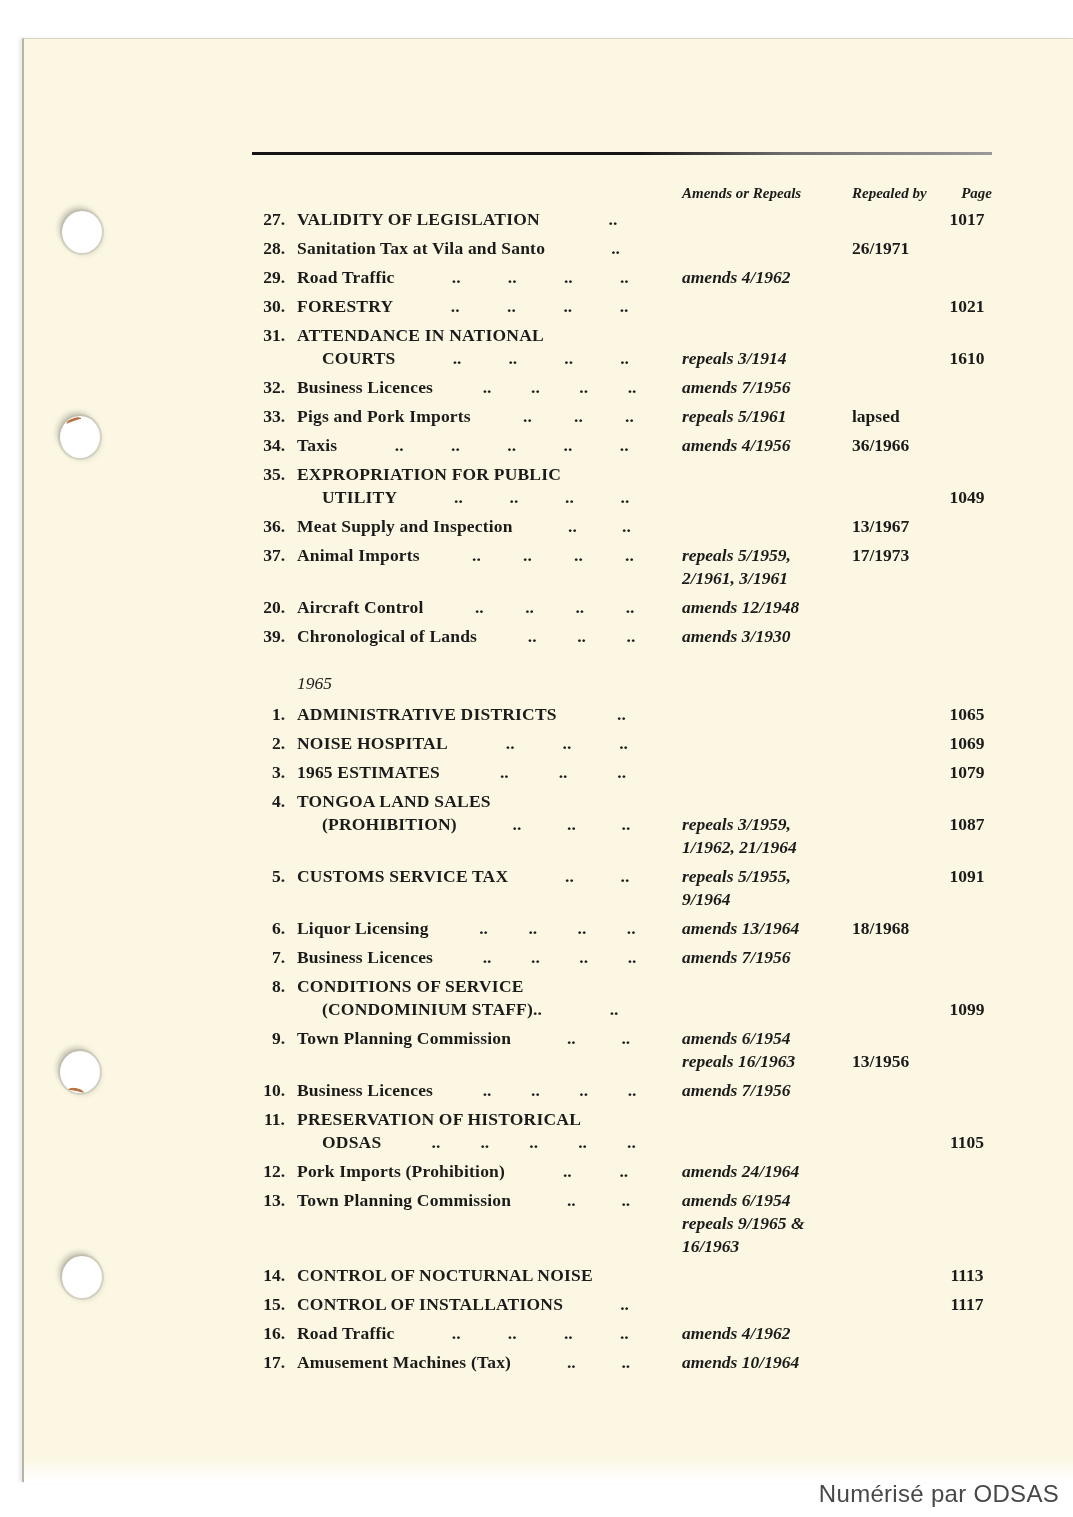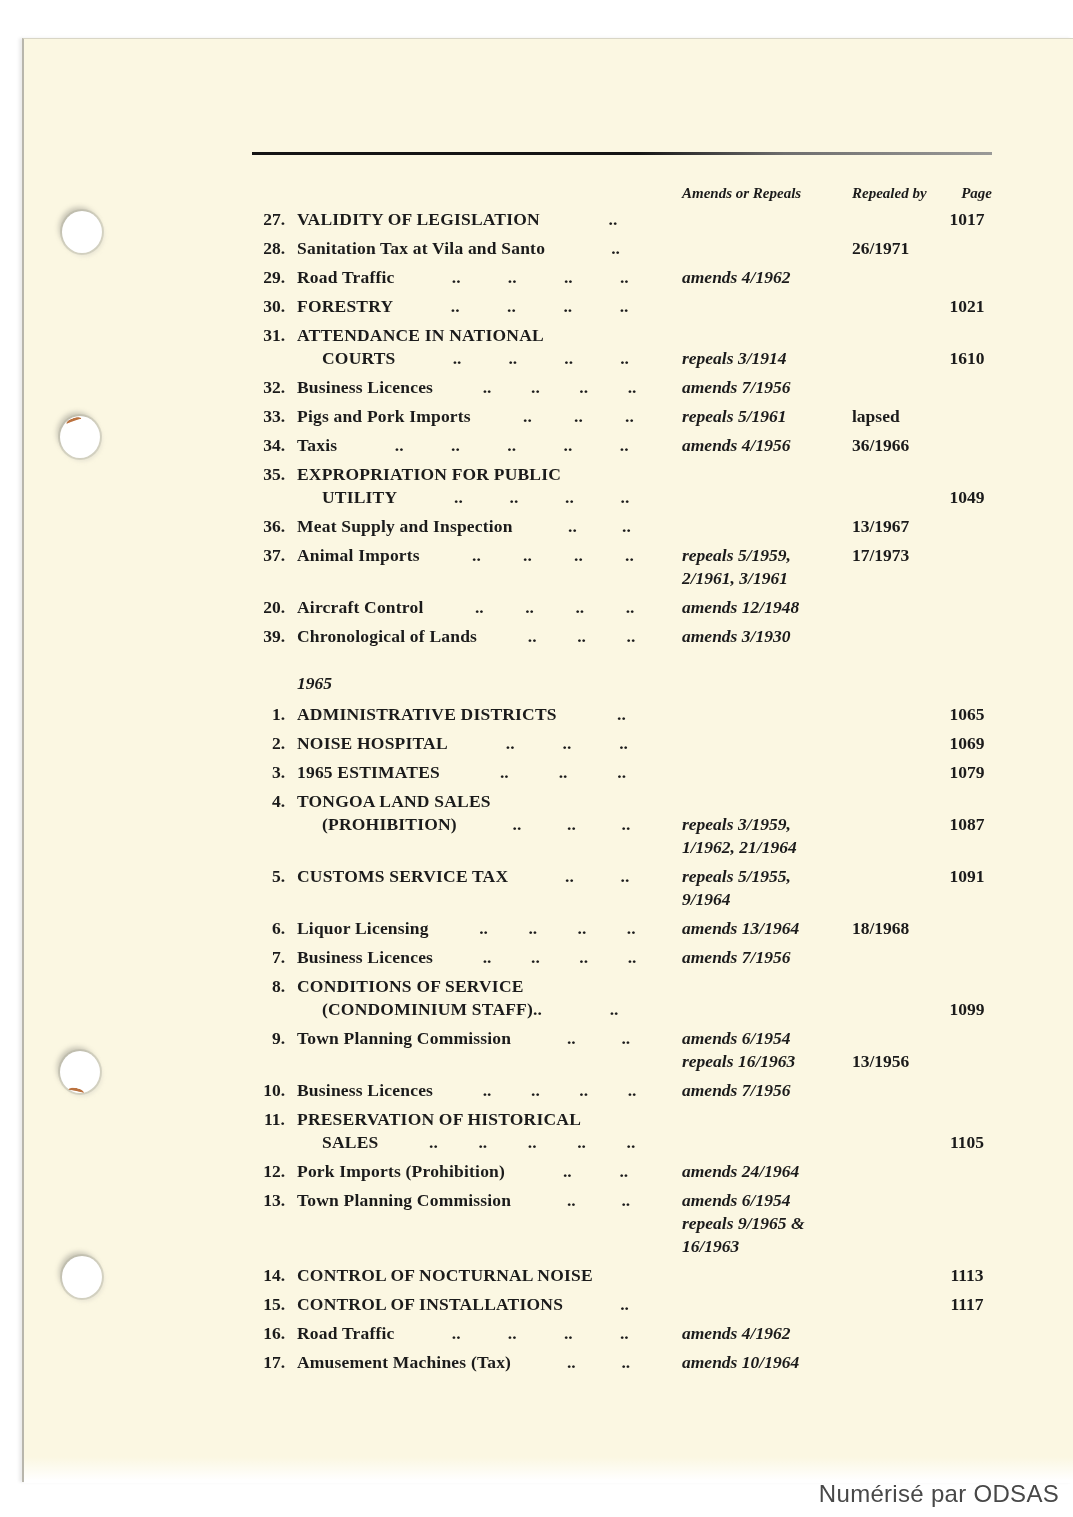--- a/index.html
+++ b/index.html
@@ -100,21 +100,21 @@
   .c.main .ttl.indent{padding-left:25px;}
   .c.main .dots{
     flex:1;display:flex;
     justify-content:space-evenly;
     padding:0 6px 0 10px;
     overflow:hidden;
   }
   .c.amends{white-space:pre;font-style:italic;}
   .c.page{text-align:center;}
   .year-head{
-    font-size:17.5px;font-weight:bold;font-style:italic;
+    font-size:17.5px;font-weight:normal;font-style:italic;
     margin:24px 0 8px 45px;
     line-height:23px;
   }
   
   .watermark{
     position:absolute;
     right:14px; top:1480px;
     font-family:"Liberation Sans", sans-serif;
     font-size:24px;
     color:var(--watermark);
@@ -584,21 +584,21 @@
       <span class="dots"></span>
     </span>
     <span class="c amends"></span>
     <span class="c repealed"></span>
     <span class="c page"></span>
   </div>
         <div class="line">
     <span class="c num"></span>
     <span class="c sp"></span>
     <span class="c main">
-      <span class="ttl indent">SALES</span>
+      <span class="ttl indent">ODSAS</span>
       <span class="dots">
               <span>..</span>
               <span>..</span>
               <span>..</span>
               <span>..</span>
               <span>..</span>
             </span>
     </span>
     <span class="c amends"></span>
     <span class="c repealed"></span>

